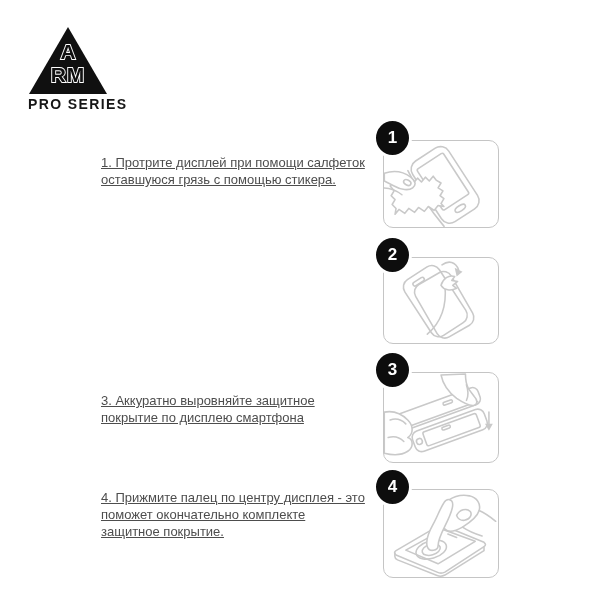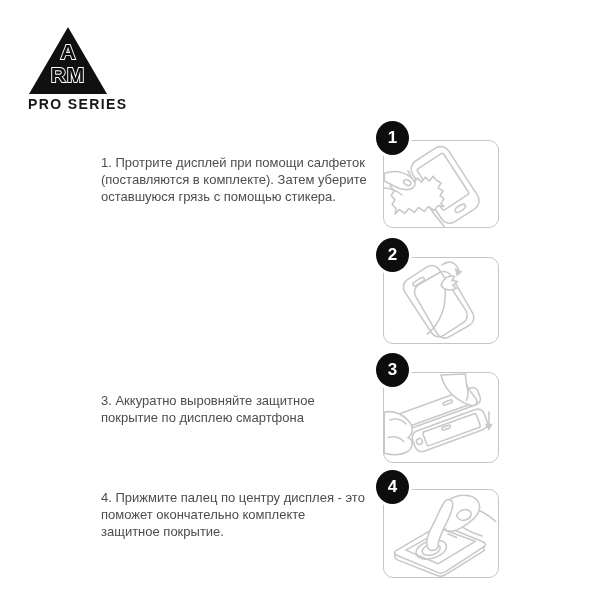--- a/index.html
+++ b/index.html
@@ -7,21 +7,21 @@
         font-family:"Liberation Sans",sans-serif;}
   
   .logo{position:absolute;left:28px;top:26px;width:80px;}
   .logo-svg{display:block;width:80px;height:70px;}
   .logo-sub{position:absolute;left:28px;top:96px;width:80px;text-align:right;
             font-size:14px;font-weight:bold;letter-spacing:1.4px;color:#161616;white-space:nowrap;}
   
   .title{position:absolute;left:126px;top:63px;margin:0;font-size:22px;font-weight:bold;
          letter-spacing:.4px;color:#3a3a3a;white-space:nowrap;}
   
-  .step-text{position:absolute;left:101px;width:285px;font-size:13px;line-height:17px;color:#4d4d4d;}
+  .step-text{position:absolute;left:101px;width:285px;font-size:13px;line-height:17px;color:#4d4d4d;text-decoration:underline;}
   .st1{top:154px}.st2{top:291px}.st3{top:392px}.st4{top:489px}
   
   .frame{position:absolute;left:383px;width:116px;border:1.5px solid #c5c5c5;border-radius:10px;
          box-sizing:border-box;background:#fff;}
   .f1{top:140px;height:88px}.f2{top:257px;height:87px}.f3{top:372px;height:91px}.f4{top:489px;height:89px}
   .frame svg{position:absolute;left:0;top:0;width:100%;height:100%;}
   
   .badge{position:absolute;left:373px;width:33px;height:33px;background:#0d0d0d;border:3px solid #fff;
          border-radius:50%;display:flex;align-items:center;justify-content:center;
          color:#fff;font-size:17px;font-weight:bold;box-sizing:content-box;padding-bottom:1px;}
@@ -40,21 +40,20 @@
       <polygon points="40,1 79,68 1,68" fill="#101010"></polygon>
       <text x="40" y="33" text-anchor="middle" font-family="Liberation Sans, sans-serif" font-weight="bold" font-size="21" fill="#101010" stroke="#ffffff" stroke-width="1.8" paint-order="stroke">A</text>
       <text x="40" y="56" text-anchor="middle" font-family="Liberation Sans, sans-serif" font-weight="bold" font-size="21" letter-spacing="1" fill="#101010" stroke="#ffffff" stroke-width="1.8" paint-order="stroke">RM</text>
     </svg>
   </div>
   <div class="logo-sub">PRO SERIES</div>
 
 
   <div class="step-text st1">
     <div>1. Протрите дисплей при помощи салфеток</div>
-    <div>(поставляются в комплекте). Затем уберите</div>
     <div>оставшуюся грязь с помощью стикера.</div>
   </div>
   <div class="frame f1">
     <svg viewBox="0 0 116 88" class="art">
       <g transform="rotate(-33 63 48)">
         <path d="M40,12 C37.5,32 37.5,60 40,80"></path>
         <rect x="42" y="8" width="44" height="74" rx="10"></rect>
         <rect x="48" y="16" width="32" height="50" rx="2"></rect>
         <ellipse cx="64" cy="73.5" rx="6" ry="2.8"></ellipse>
       </g>

